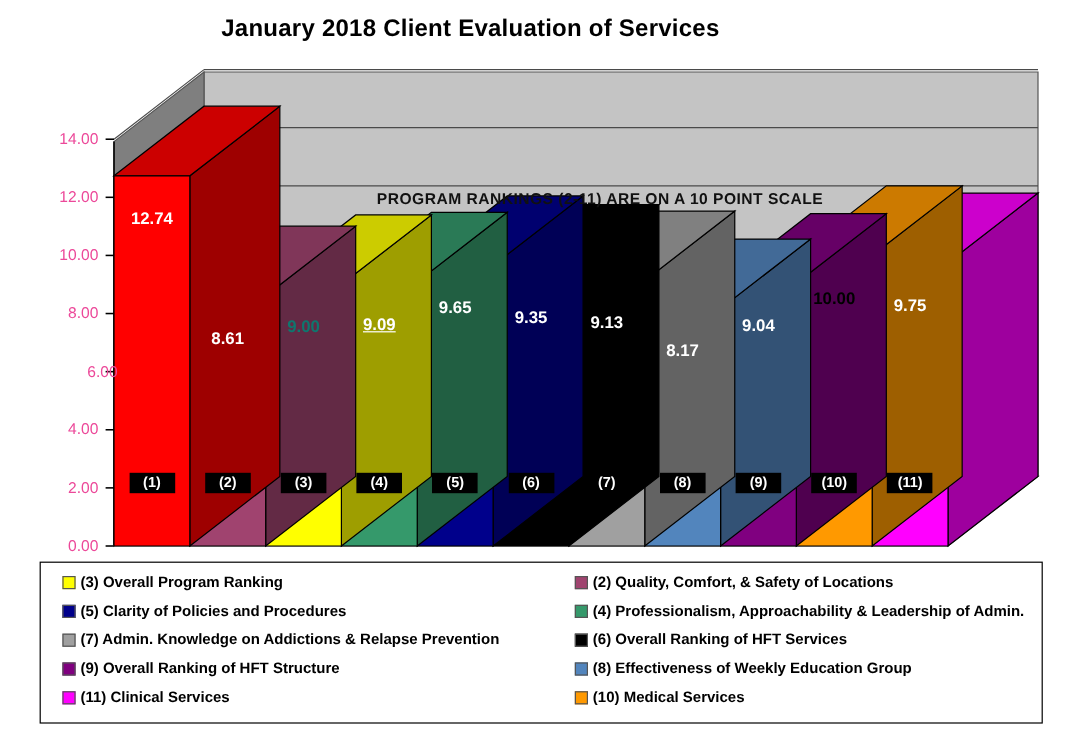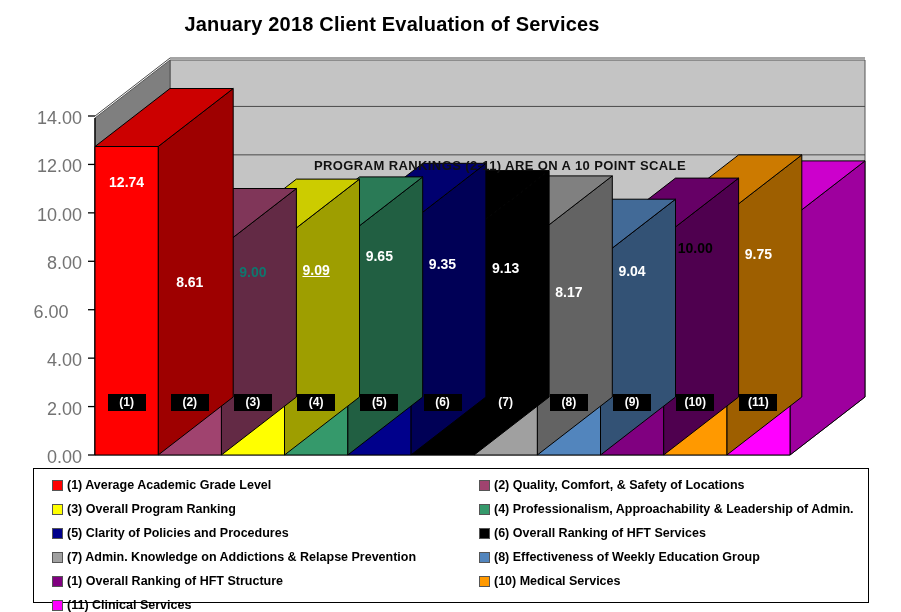--- a/index.html
+++ b/index.html
@@ -16,21 +16,21 @@
   }
 
   
   
   #plot{position:absolute;left:0;top:0;width:901px;height:470px;}
   #plot svg{position:absolute;left:0;top:0;}
 
   
   .ytick{
     position:absolute;width:62px;text-align:right;
-    font-size:18px;color:#737373;
+    font-size:13px;color:#ec4899;
   }
 
   
   #plot-note{
     position:absolute;left:300px;top:120px;width:400px;text-align:center;
     font-size:13px;font-weight:bold;letter-spacing:.4px;color:#111;margin-top:38px;
   }
 
   
   .vlabel{
@@ -148,48 +148,44 @@
       <div class="catbox" style="left: 297.136px; width: 38px; top: 394px;">(4)</div>
       <div class="vlabel" style="left: 221.364px; width: 63.1818px; top: 264.071px; color: #0f766e;">9.00</div>
       <div class="catbox" style="left: 233.955px; width: 38px; top: 394px;">(3)</div>
       <div class="vlabel" style="left: 158.182px; width: 63.1818px; top: 273.515px; color: rgb(255, 255, 255);">8.61</div>
       <div class="catbox" style="left: 170.773px; width: 38px; top: 394px;">(2)</div>
       <div class="vlabel" style="left: 95px; width: 63.1818px; top: 173.51px; color: rgb(255, 255, 255);">12.74</div>
       <div class="catbox" style="left: 107.591px; width: 38px; top: 394px;">(1)</div>
       <div class="ytick" style="left: 20px; top: 447px;">0.00</div>
       <div class="ytick" style="left: 20px; top: 398.571px;">2.00</div>
       <div class="ytick" style="left: 20px; top: 350.143px;">4.00</div>
-      <div class="ytick" style="left: 20px; top: 301.714px; text-align: center;">6.00</div>
+      <div class="ytick" style="left: 36px; top: 301.714px;">6.00</div>
       <div class="ytick" style="left: 20px; top: 253.286px;">8.00</div>
       <div class="ytick" style="left: 20px; top: 204.857px;">10.00</div>
       <div class="ytick" style="left: 20px; top: 156.429px;">12.00</div>
       <div class="ytick" style="left: 20px; top: 108px;">14.00</div>
     </div>
 
   <div id="legend">
     <div class="legend-col" id="legend-col-left">
         <div class="legend-item">
-          <span class="legend-swatch" style="background: rgb(255, 0, 0);"></span>
-          <span>(1) Average Academic Grade Level</span>
-        </div>
-        <div class="legend-item">
           <span class="legend-swatch" style="background: rgb(255, 255, 0);"></span>
           <span>(3) Overall Program Ranking</span>
         </div>
         <div class="legend-item">
           <span class="legend-swatch" style="background: rgb(0, 0, 139);"></span>
           <span>(5) Clarity of Policies and Procedures</span>
         </div>
         <div class="legend-item">
           <span class="legend-swatch" style="background: rgb(160, 160, 160);"></span>
           <span>(7) Admin. Knowledge on Addictions &amp; Relapse Prevention</span>
         </div>
         <div class="legend-item">
           <span class="legend-swatch" style="background: rgb(128, 0, 128);"></span>
-          <span>(1) Overall Ranking of HFT Structure</span>
+          <span>(9) Overall Ranking of HFT Structure</span>
         </div>
         <div class="legend-item">
           <span class="legend-swatch" style="background: rgb(255, 0, 255);"></span>
           <span>(11) Clinical Services</span>
         </div>
       </div>
     <div class="legend-col" id="legend-col-right">
         <div class="legend-item">
           <span class="legend-swatch" style="background: rgb(160, 67, 111);"></span>
           <span>(2) Quality, Comfort, &amp; Safety of Locations</span>

